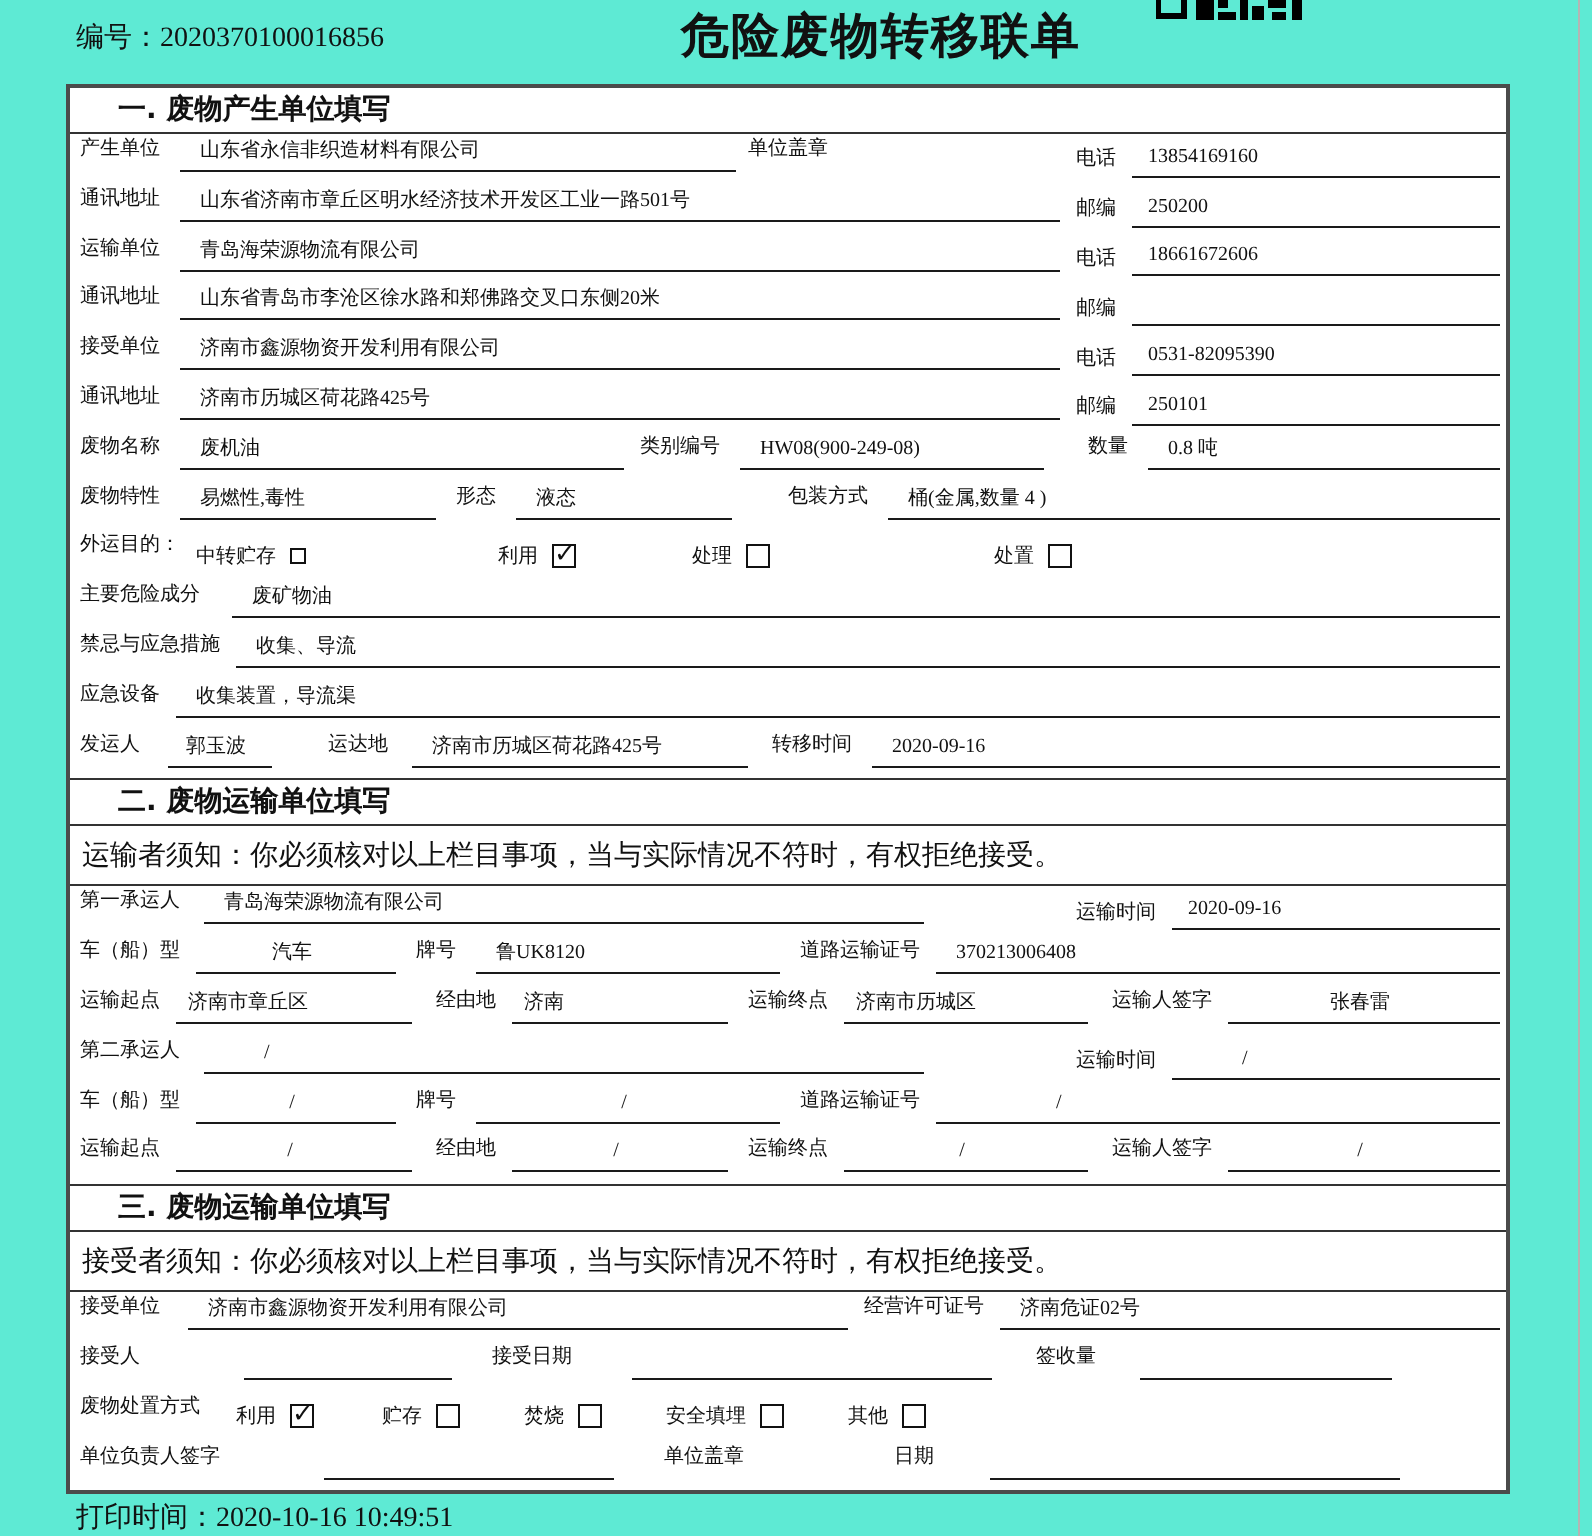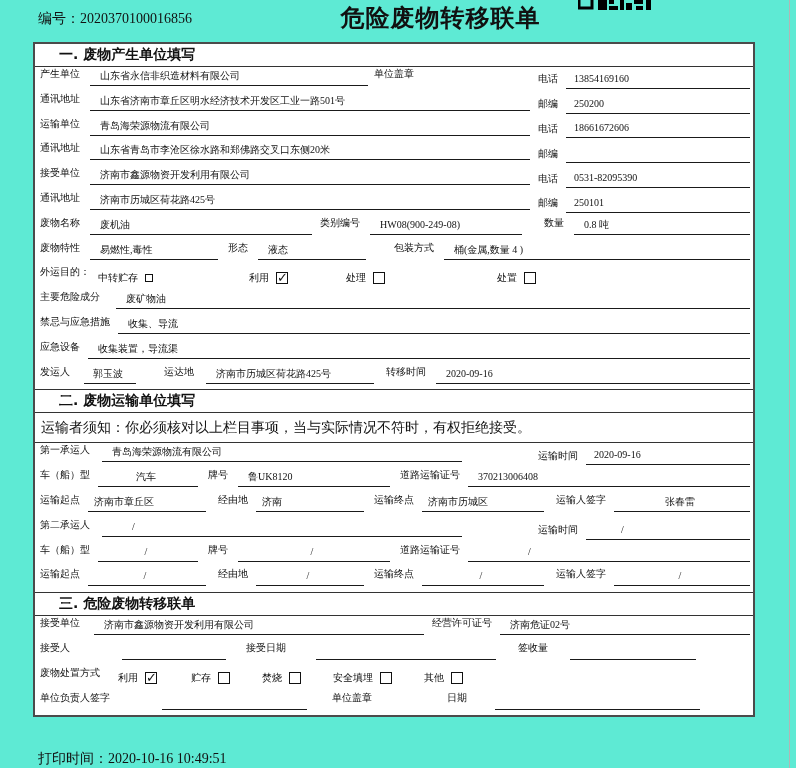--- a/index.html
+++ b/index.html
@@ -245,21 +245,22 @@
       <span class="lbl" style="margin-right:8px">运输起点</span>
       <span class="val ctr" style="width:118px">/</span>
       <span class="lbl" style="margin-left:12px;margin-right:8px">经由地</span>
       <span class="val ctr" style="width:108px">/</span>
       <span class="lbl" style="margin-left:10px;margin-right:8px">运输终点</span>
       <span class="val ctr" style="width:122px">/</span>
       <span class="lbl" style="margin-left:12px;margin-right:8px">运输人签字</span>
       <span class="val fill ctr">/</span>
     </div>
 
-    <div class="sec mid">三. 危险废物转移联单</div>
+    <div class="sec mid">三. 废物运输单位填写</div>
+    <div class="notice">接受者须知：你必须核对以上栏目事项，当与实际情况不符时，有权拒绝接受。</div>
 
     <div class="row">
       <span class="lbl" style="margin-right:14px">接受单位</span>
       <span class="val" style="width:330px">济南市鑫源物资开发利用有限公司</span>
       <span class="lbl" style="margin-left:8px;margin-right:8px">经营许可证号</span>
       <span class="val fill">济南危证02号</span>
     </div>
 
     <div class="row">
       <span class="lbl" style="margin-right:52px">接受人</span>

